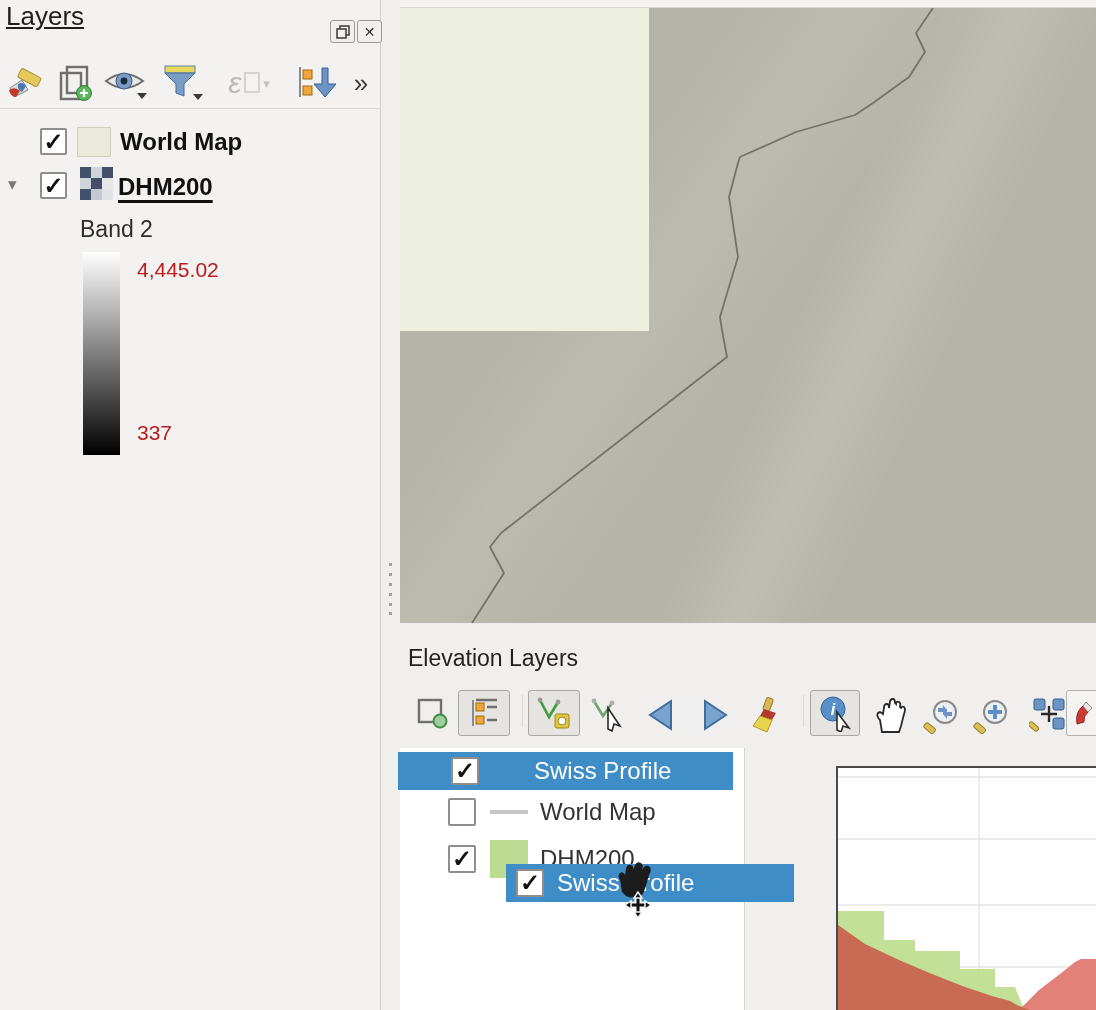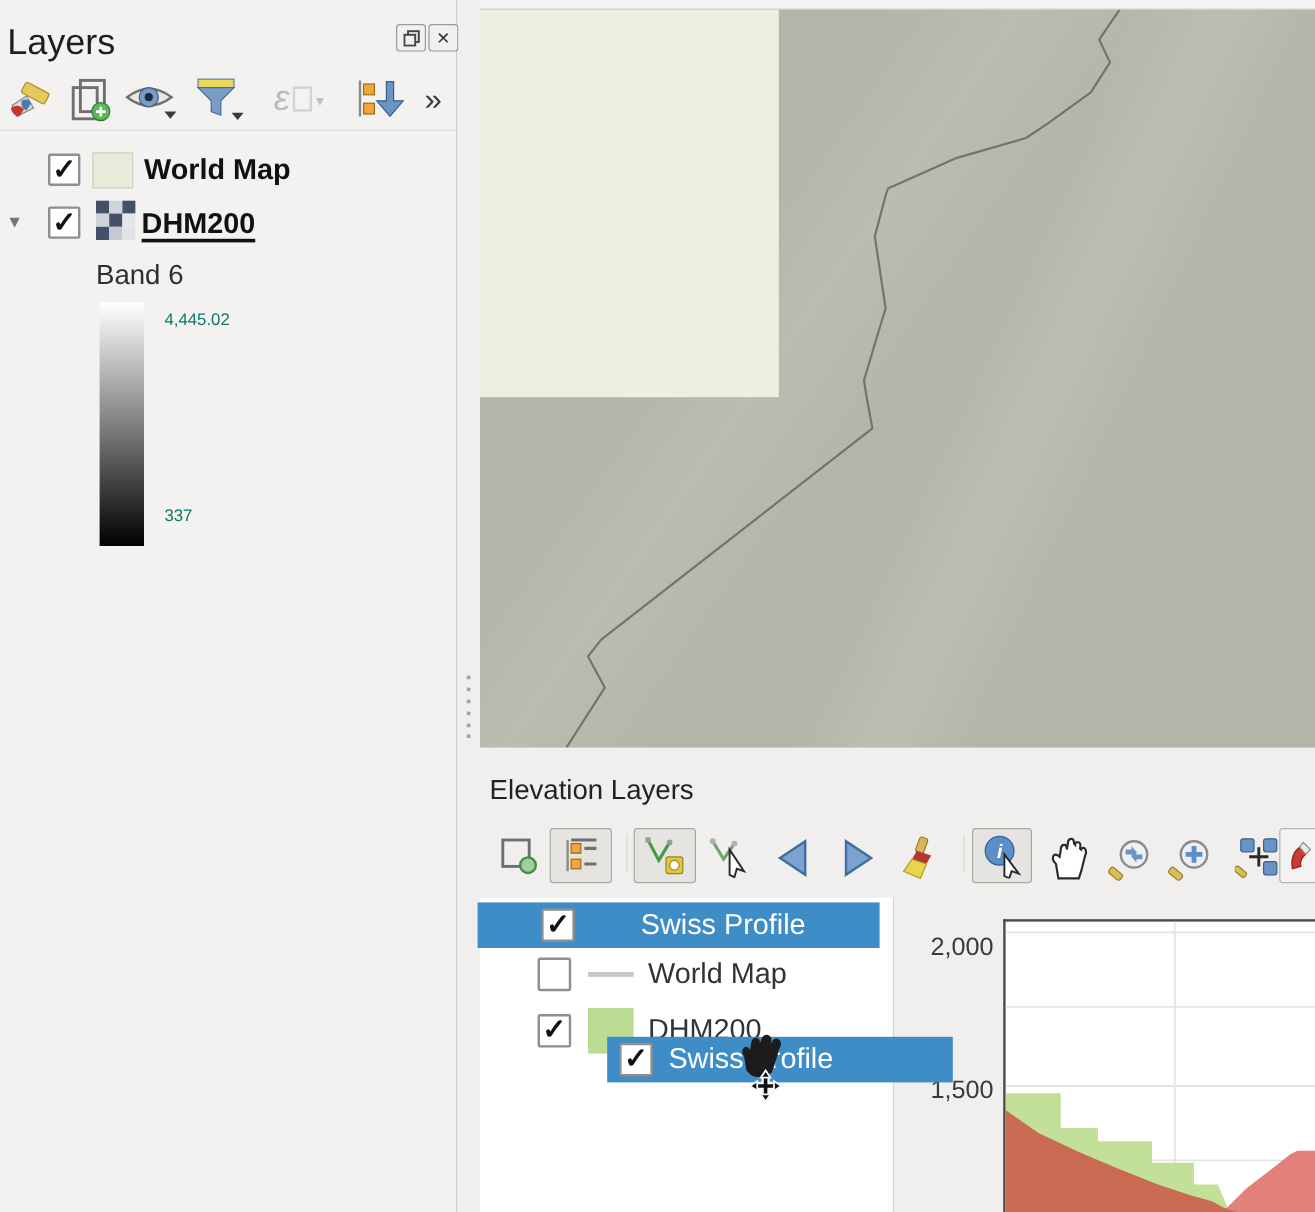--- a/index.html
+++ b/index.html
@@ -3,39 +3,39 @@
 <meta charset="utf-8">
 <style>
   * { margin:0; padding:0; box-sizing:border-box; }
   html,body { width:1096px; height:1010px; overflow:hidden;
     font-family:"Liberation Sans", sans-serif; background:#f0efed; }
   .abs { position:absolute; }
 
   
   #layers-panel { left:0; top:0; width:381px; height:1010px;
     background:#f3f2f0; border-right:1px solid #cfcecc; }
-  #layers-title { left:6px; top:19px; font-size:30px; color:#1e1e1e; }
+  #layers-title { left:6px; top:1px; font-size:26px; color:#1e1e1e;text-decoration:underline; }
   .winbtn { width:25px; height:23px; border:1px solid #9a9998; border-radius:3px;
     background:#f1f0ee; display:flex; align-items:center; justify-content:center;
     font-size:14px; color:#333; }
   #layers-toolbar { left:0; top:58px; width:381px; height:50px; }
   .ltb { position:absolute; top:4px; width:42px; height:42px; display:flex;
     align-items:center; justify-content:center; background:transparent; border:none; }
   #layers-sep { left:0; top:108px; width:381px; height:0; border-top:1px solid #dad9d7; }
   .caret { font-size:13px; color:#555; }
   .caret-dim { color:#c2c1bf; }
 
   .checkbox { width:27px; height:27px; background:#fff; border:2px solid #8f8e8c;
     border-radius:2px; display:flex; align-items:center; justify-content:center;
     font-size:24px; font-weight:700; color:#111; line-height:1; }
   .treelabel { font-size:24px; font-weight:700; color:#111; }
 
   #grad-bar { left:83px; top:252px; width:37px; height:203px;
     background:linear-gradient(#ffffff,#000000); }
-  .legend-num { font-size:14px; color:#0f766e; }
+  .legend-num { font-size:21px; color:#b91c1c; }
 
   
   #splitter { left:382px; top:0; width:18px; height:1010px; background:#f0efed; }
   .dot { position:absolute; left:7px; width:3px; height:3px; background:#a5a4a2; }
 
   
   #top-strip { left:400px; top:0; width:696px; height:8px; background:#f4f3f1;
     border-bottom:1px solid #d8d7d5; }
   #map-canvas { left:400px; top:8px; width:696px; height:615px; background:#b5b4a8;
     background-image:
@@ -167,21 +167,21 @@
     <rect x="22" y="0" width="11" height="11" fill="#44506a"></rect>
       <rect x="0" y="11" width="11" height="11" fill="#cfd3da"></rect>
     <rect x="11" y="11" width="11" height="11" fill="#44506a"></rect>
       <rect x="22" y="11" width="11" height="11" fill="#e4e6ea"></rect>
     <rect x="0" y="22" width="11" height="11" fill="#44506a"></rect>
       <rect x="11" y="22" width="11" height="11" fill="#c4c9d2"></rect>
     <rect x="22" y="22" width="11" height="11" fill="#dfe2e7"></rect>
   </svg>
   <div class="abs treelabel" style="left:118px; top:173px; text-decoration:underline; text-decoration-thickness:2.5px; text-underline-offset:5px;">DHM200</div>
 
-  <div class="abs" style="left:80px; top:216px; font-size:23px; color:#2e2e2e;">Band 6</div>
+  <div class="abs" style="left:80px; top:216px; font-size:23px; color:#2e2e2e;">Band 2</div>
   <div id="grad-bar" class="abs"></div>
   <div class="abs legend-num" style="left:137px; top:258px;">4,445.02</div>
   <div class="abs legend-num" style="left:137px; top:421px;">337</div>
 </div>
 
 <div id="splitter" class="abs">
   <div class="dot" style="top:563px;"></div>
     <div class="dot" style="top:573px;"></div>
   <div class="dot" style="top:583px;"></div>
     <div class="dot" style="top:593px;"></div>
@@ -324,24 +324,20 @@
   </div>
   <svg id="drag-cursor" width="60" height="62" viewBox="0 0 60 62">
     <path d="M14 34 L12 22 Q9 18 12 15 Q15 13 17 17 L18 11 Q19 6 23 7 Q26 8 25 12 L27 7 Q29 3 33 5 Q36 7 34 12 L36 9 Q39 6 42 9 Q44 12 41 17 L38 28 L35 36 Q26 42 18 38 Z" fill="#1c1c1c"></path>
     <g stroke="#111" stroke-width="3" fill="#111">
       <path d="M30 38 v18 M21 47 h18" stroke="#f5f5f5" stroke-width="7"></path>
       <path d="M30 38 v18 M21 47 h18"></path>
       <path d="M30 34 l-4 6 h8 Z M30 60 l-4 -6 h8 Z M17 47 l6 -4 v8 Z M43 47 l-6 -4 v8 Z" stroke="#f5f5f5" stroke-width="1.5"></path>
     </g>
   </svg>
 
-  <div id="chart-gutter">
-    <div class="ytick" style="top:30px;">2,000</div>
-    <div class="ytick" style="top:149px;">1,500</div>
-  </div>
   <div id="plot">
     <svg id="plot-svg" width="258" height="242">
         <line x1="0" y1="9" x2="260" y2="9" stroke="#e4e4e4" stroke-width="1.5"></line>
         <line x1="0" y1="71" x2="260" y2="71" stroke="#e4e4e4" stroke-width="1.5"></line>
         <line x1="0" y1="137" x2="260" y2="137" stroke="#e4e4e4" stroke-width="1.5"></line>
         <line x1="0" y1="199" x2="260" y2="199" stroke="#e4e4e4" stroke-width="1.5"></line>
         <line x1="141" y1="0" x2="141" y2="244" stroke="#e4e4e4" stroke-width="1.5"></line>
         <polygon points="0,143 46,143 46,172 77,172 77,183 122,183 122,201 157,201 157,219 177,219 184,236 188,244 0,244" fill="#c2e098"></polygon>
         <polygon points="178,244 183,240 201,222 222,206 237,194 243,191 260,191 260,244" fill="#e2817a"></polygon>
         <polygon points="0,157 27,176 61,192 94,206 127,219 154,228 172,233 181,238 198,244 0,244" fill="#c96a52"></polygon>

